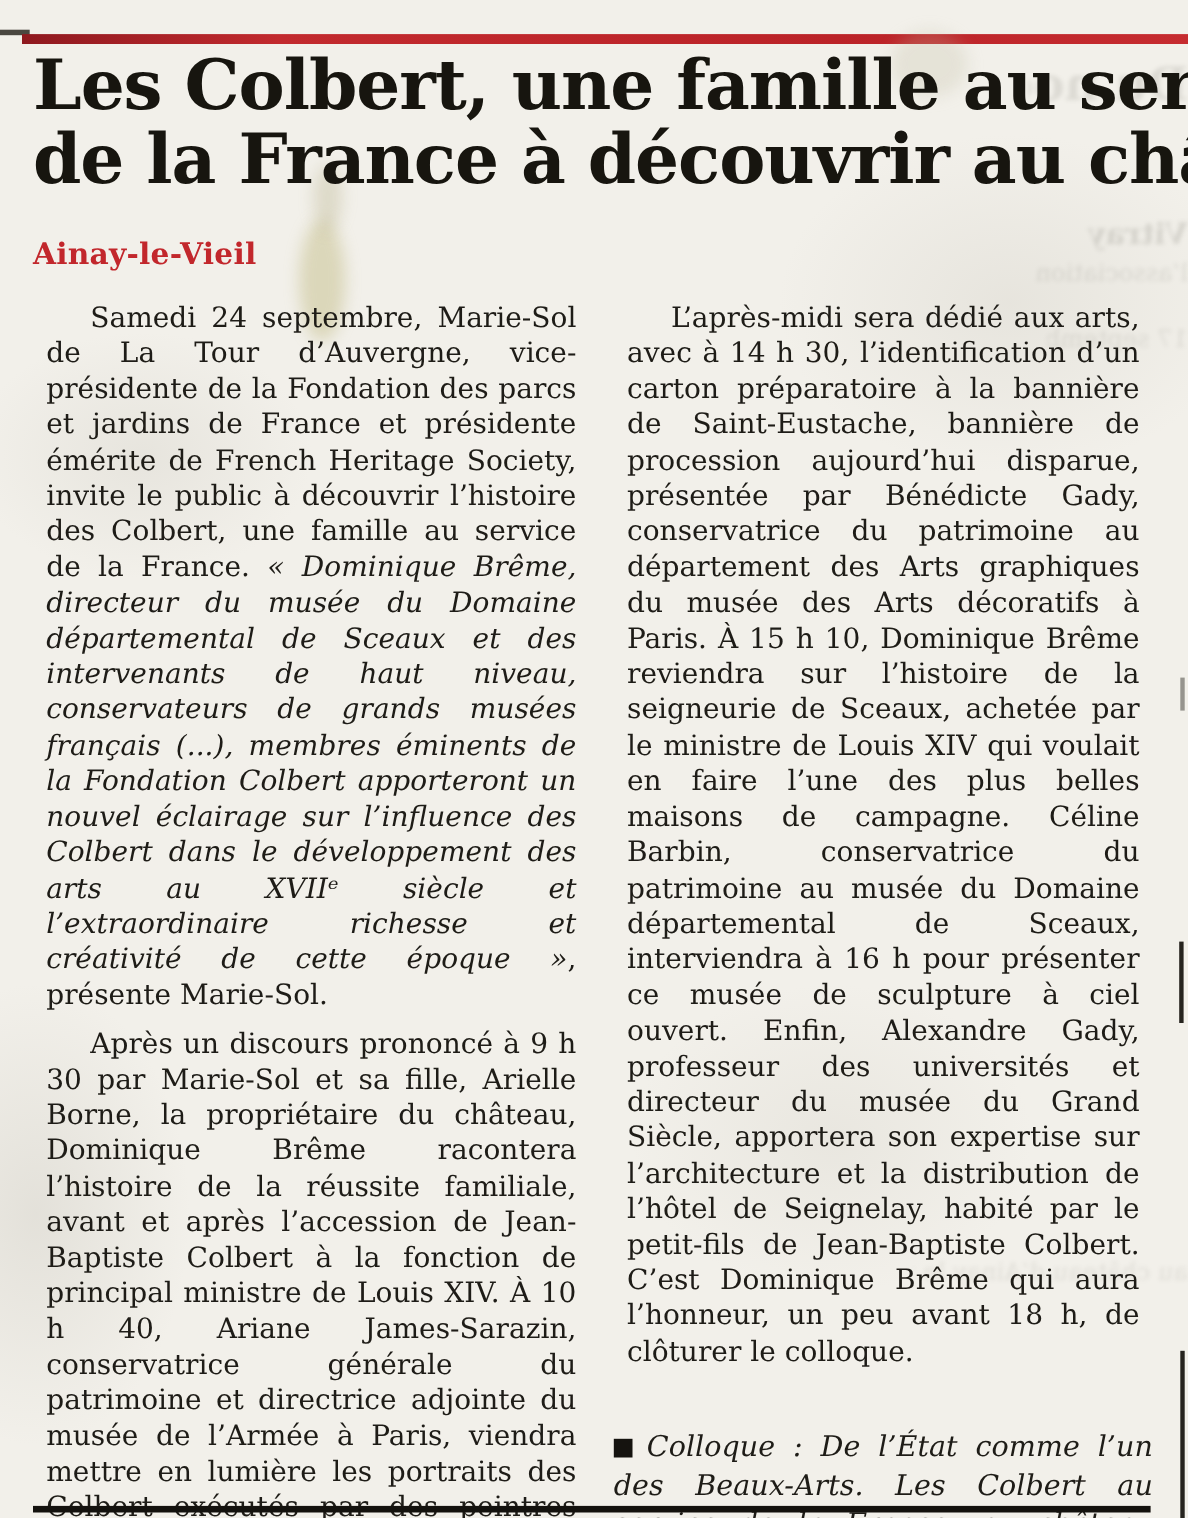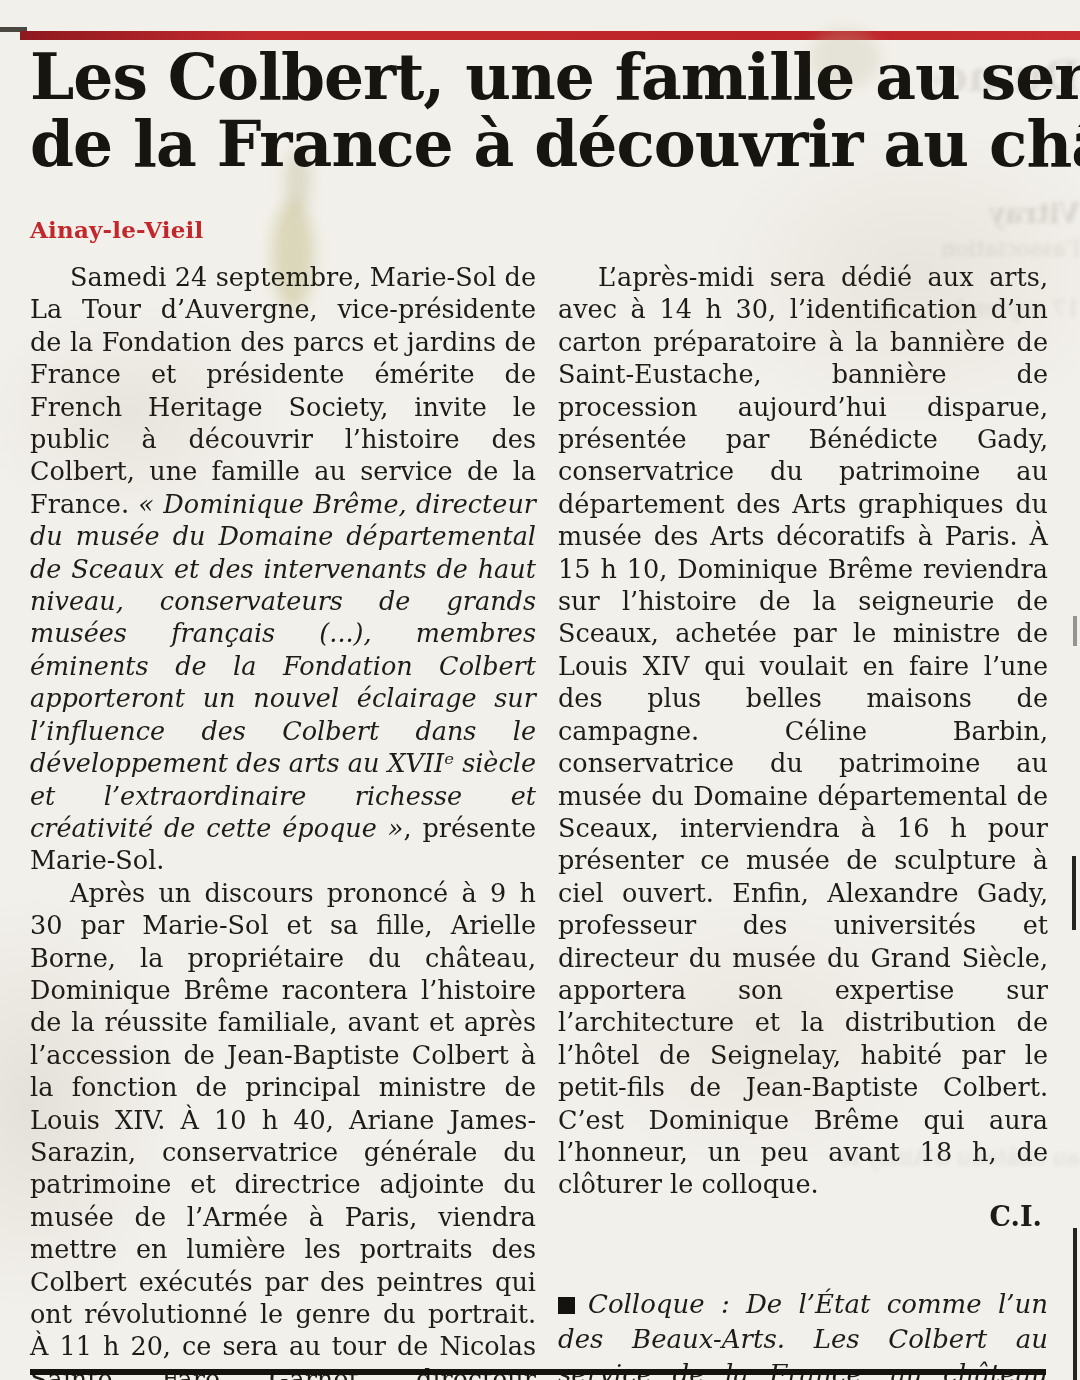--- a/index.html
+++ b/index.html
@@ -21,24 +21,24 @@
   .rule-top-black{left:0;top:27px;width:27px;height:5px;background:#4a4740;}
   .rule-bottom{left:30px;top:1369px;width:1016px;height:6px;background:#14120e;}
   .edge-line{background:#26241f;width:4px;}
   .edge-line.e1{left:1072px;top:856px;height:74px;}
   .edge-line.e2{left:1073px;top:1228px;height:152px;}
   .edge-line.e3{left:1073px;top:616px;height:30px;opacity:.45;}
   
   .headline{left:30px;top:44px;width:1050px;font-weight:700;color:#17150f;
     font-size:63px;line-height:67px;letter-spacing:-1px;white-space:nowrap;}
   
-  .kicker{left:30px;top:216px;font-size:23px;font-weight:700;color:#c2272c;letter-spacing:.2px;}
+  .kicker{left:30px;top:216px;font-size:27px;font-weight:700;color:#c2272c;letter-spacing:.2px;}
   
   .col{top:261px;font-size:25.5px;line-height:32.4px;text-align:justify;color:#1e1c17;}
-  .col p{margin:0;}
+  .col p{margin:12px;}
   .col-left{left:30px;width:506px;}
   .col-right{left:558px;width:490px;}
   .indent{text-indent:40px;}
   .seg-italic{font-style:italic;}
   .byline{text-align:right;font-weight:700;padding-right:6px;margin-top:3px;font-size:27px;}
   
   .infobox{margin-top:54px;font-style:italic;font-size:26px;line-height:35px;}
   .infobox p{margin:0;}
   .sq{display:inline-block;width:17px;height:17px;background:#15130f;margin-right:13px;
     transform:translateY(1px);}
@@ -78,21 +78,20 @@
 
 <div class="abs kicker">Ainay-le-Vieil</div>
 
 <div class="abs col col-left">
   <p class="indent"><span>Samedi 24 septembre, Marie-Sol de La Tour d’Auvergne, vice-présidente de la Fondation des parcs et jardins de France et présidente émérite de French Heritage Society, invite le public à découvrir l’histoire des Colbert, une famille au service de la France. </span><span class="seg-italic">« Dominique Brême, directeur du musée du Domaine départemental de Sceaux et des intervenants de haut niveau, conservateurs de grands musées français (...), membres éminents de la Fondation Colbert apporteront un nouvel éclairage sur l’influence des Colbert dans le développement des arts au XVIIᵉ siècle et l’extraordinaire richesse et créativité de cette époque »</span><span>, présente Marie-Sol.</span></p>
   <p class="indent">Après un discours prononcé à 9 h 30 par Marie-Sol et sa fille, Arielle Borne, la propriétaire du château, Dominique Brême racontera l’histoire de la réussite familiale, avant et après l’accession de Jean-Baptiste Colbert à la fonction de principal ministre de Louis XIV. À 10 h 40, Ariane James-Sarazin, conservatrice générale du patrimoine et directrice adjointe du musée de l’Armée à Paris, viendra mettre en lumière les portraits des Colbert exécutés par des peintres qui ont révolutionné le genre du portrait. À 11 h 20, ce sera au tour de Nicolas Sainte Fare Garnot, directeur honoraire du musée Jacquemart-André à Paris, de venir parler de Jean-Baptiste Colbert et de Versailles. La matinée s’achèvera à midi avec Loÿs de</p>
 </div>
 
 <div class="abs col col-right">
   <p class="indent">L’après-midi sera dédié aux arts, avec à 14 h 30, l’identification d’un carton préparatoire à la bannière de Saint-Eustache, bannière de procession aujourd’hui disparue, présentée par Bénédicte Gady, conservatrice du patrimoine au département des Arts graphiques du musée des Arts décoratifs à Paris. À 15 h 10, Dominique Brême reviendra sur l’histoire de la seigneurie de Sceaux, achetée par le ministre de Louis XIV qui voulait en faire l’une des plus belles maisons de campagne. Céline Barbin, conservatrice du patrimoine au musée du Domaine départemental de Sceaux, interviendra à 16 h pour présenter ce musée de sculpture à ciel ouvert. Enfin, Alexandre Gady, professeur des universités et directeur du musée du Grand Siècle, apportera son expertise sur l’architecture et la distribution de l’hôtel de Seignelay, habité par le petit-fils de Jean-Baptiste Colbert. C’est Dominique Brême qui aura l’honneur, un peu avant 18 h, de clôturer le colloque.</p>
-  <p class="byline">C.I.</p>
   <div class="infobox">
     <p><span class="sq"></span><span>Colloque : De l’État comme l’un des Beaux-Arts. Les Colbert au service de la France, au château d’Ainay samedi 24 septembre à partir de 9 h 15.</span></p>
 
   </div>
 </div>
 
 <div class="abs rule-bottom"></div>
 <div class="abs edge-line e1"></div>
 <div class="abs edge-line e2"></div>
 <div class="abs edge-line e3"></div>

